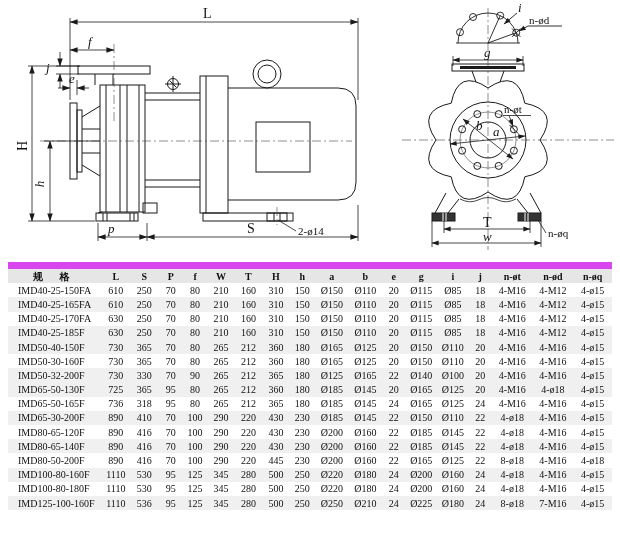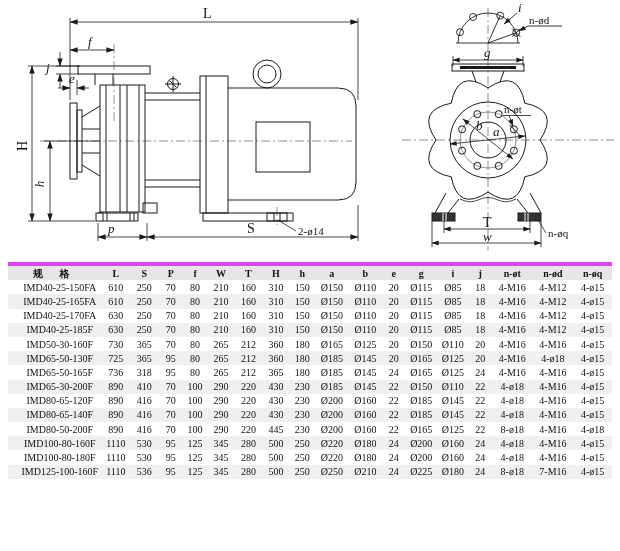--- a/index.html
+++ b/index.html
@@ -10,23 +10,23 @@
   #front-svg{position:absolute;left:400px;top:0;}
   svg text{font-family:"Liberation Serif",serif;fill:#111;}
   .dimU{font-size:14px;}
   .dimI{font-size:13px;font-style:italic;}
   .note{font-size:11px;}
   
   #spec-table{position:absolute;left:8px;top:262px;width:604px;border-collapse:collapse;
               table-layout:fixed;font-size:10px;line-height:11px;}
   #spec-table th,#spec-table td{height:14.2px;padding:0;text-align:center;white-space:nowrap;
               overflow:hidden;font-weight:normal;}
-  #spec-table thead th{background:#e6e6e6;font-weight:bold;border-top:4px solid #d946ef;}
+  #spec-table thead th{background:#e6e6e6;font-weight:bold;border-top:7px solid #d946ef;}
   #spec-table th.col-spec{letter-spacing:7px;}
-  #spec-table td.model{text-align:center;padding-left:10px;}
+  #spec-table td.model{text-align:left;padding-left:10px;}
   #spec-table tr.stripe td{background:#f0f0f0;}
 </style>
 </head>
 <body>
 
 <div id="page">
   <div id="drawings">
 
     <svg id="side-svg" width="400" height="258" viewBox="0 0 400 258">
       <defs>
@@ -357,35 +357,75 @@
           <td>Ø150</td>
           <td>Ø110</td>
           <td>20</td>
           <td>Ø115</td>
           <td>Ø85</td>
           <td>18</td>
           <td>4-M16</td>
           <td>4-M12</td>
           <td>4-ø15</td>
         </tr>
-        <tr>
-          <td class="model">IMD50-30-160F</td>
+        <tr class="stripe">
+          <td class="model">IMD50-40-150F</td>
           <td>730</td>
           <td>365</td>
           <td>70</td>
           <td>80</td>
           <td>265</td>
           <td>212</td>
           <td>360</td>
           <td>180</td>
           <td>Ø165</td>
           <td>Ø125</td>
           <td>20</td>
           <td>Ø150</td>
           <td>Ø110</td>
+          <td>20</td>
+          <td>4-M16</td>
+          <td>4-M16</td>
+          <td>4-ø15</td>
+        </tr>
+        <tr>
+          <td class="model">IMD50-30-160F</td>
+          <td>730</td>
+          <td>365</td>
+          <td>70</td>
+          <td>80</td>
+          <td>265</td>
+          <td>212</td>
+          <td>360</td>
+          <td>180</td>
+          <td>Ø165</td>
+          <td>Ø125</td>
+          <td>20</td>
+          <td>Ø150</td>
+          <td>Ø110</td>
+          <td>20</td>
+          <td>4-M16</td>
+          <td>4-M16</td>
+          <td>4-ø15</td>
+        </tr>
+        <tr class="stripe">
+          <td class="model">IMD50-32-200F</td>
+          <td>730</td>
+          <td>330</td>
+          <td>70</td>
+          <td>90</td>
+          <td>265</td>
+          <td>212</td>
+          <td>365</td>
+          <td>180</td>
+          <td>Ø125</td>
+          <td>Ø165</td>
+          <td>22</td>
+          <td>Ø140</td>
+          <td>Ø100</td>
           <td>20</td>
           <td>4-M16</td>
           <td>4-M16</td>
           <td>4-ø15</td>
         </tr>
         <tr class="stripe">
           <td class="model">IMD65-50-130F</td>
           <td>725</td>
           <td>365</td>
           <td>95</td>

